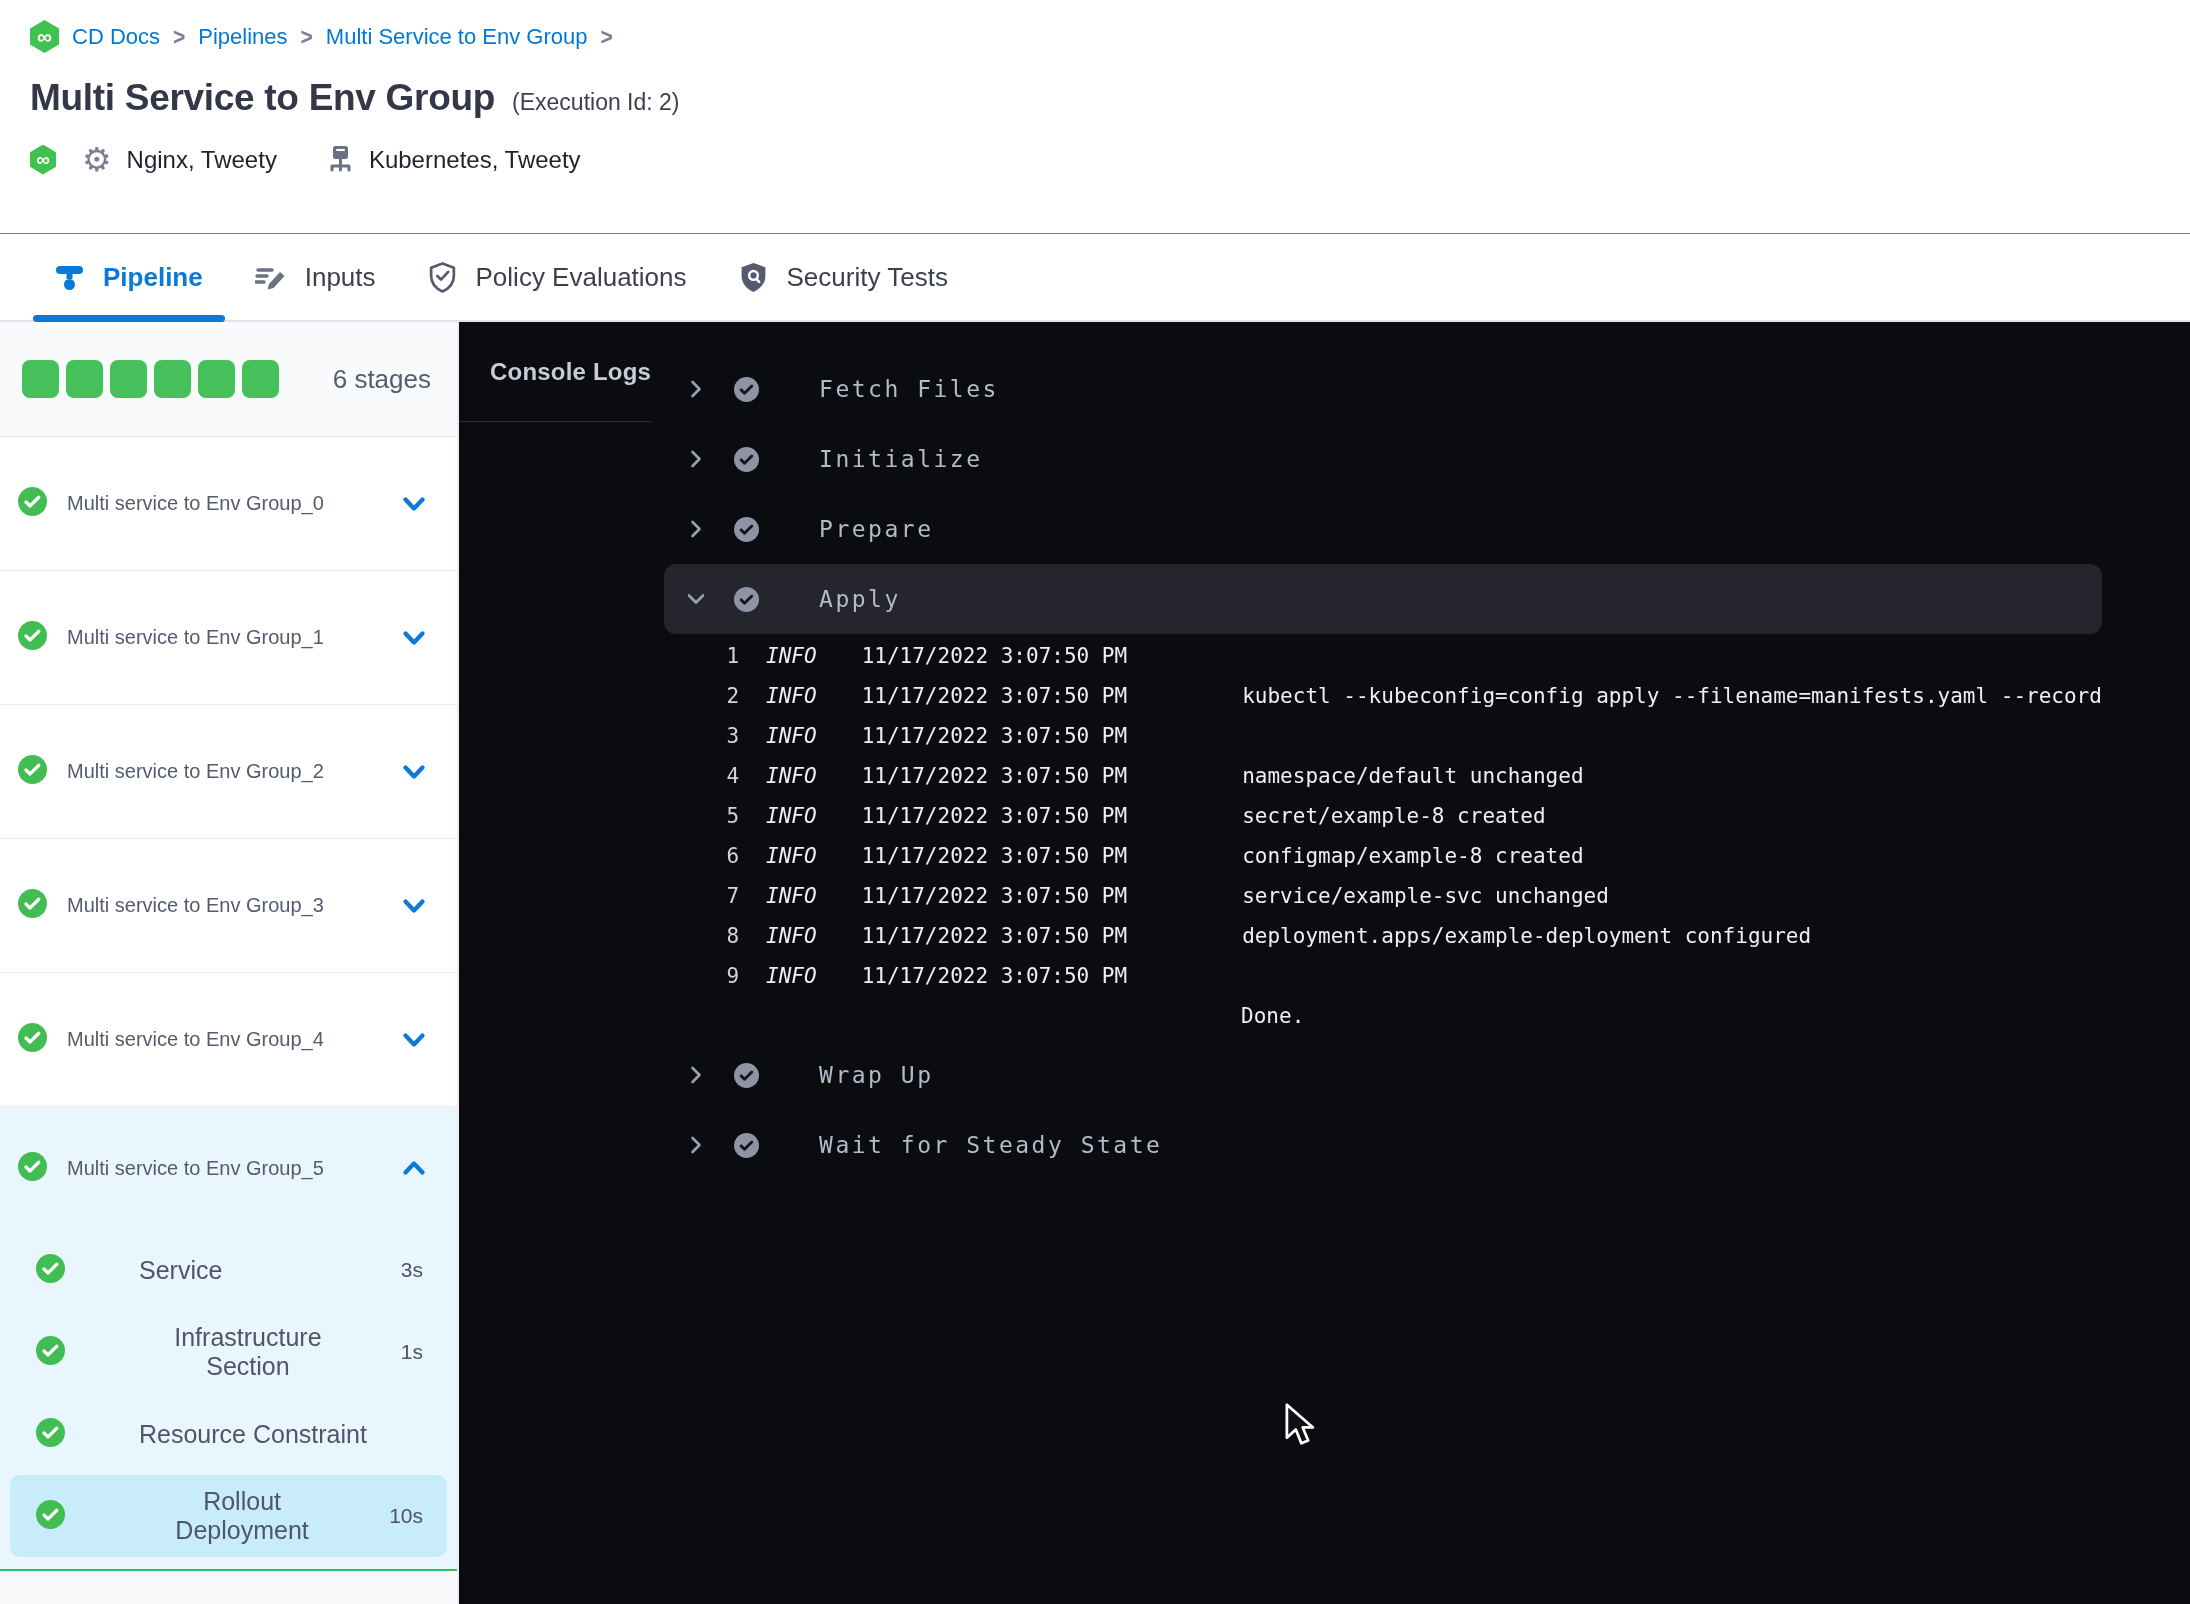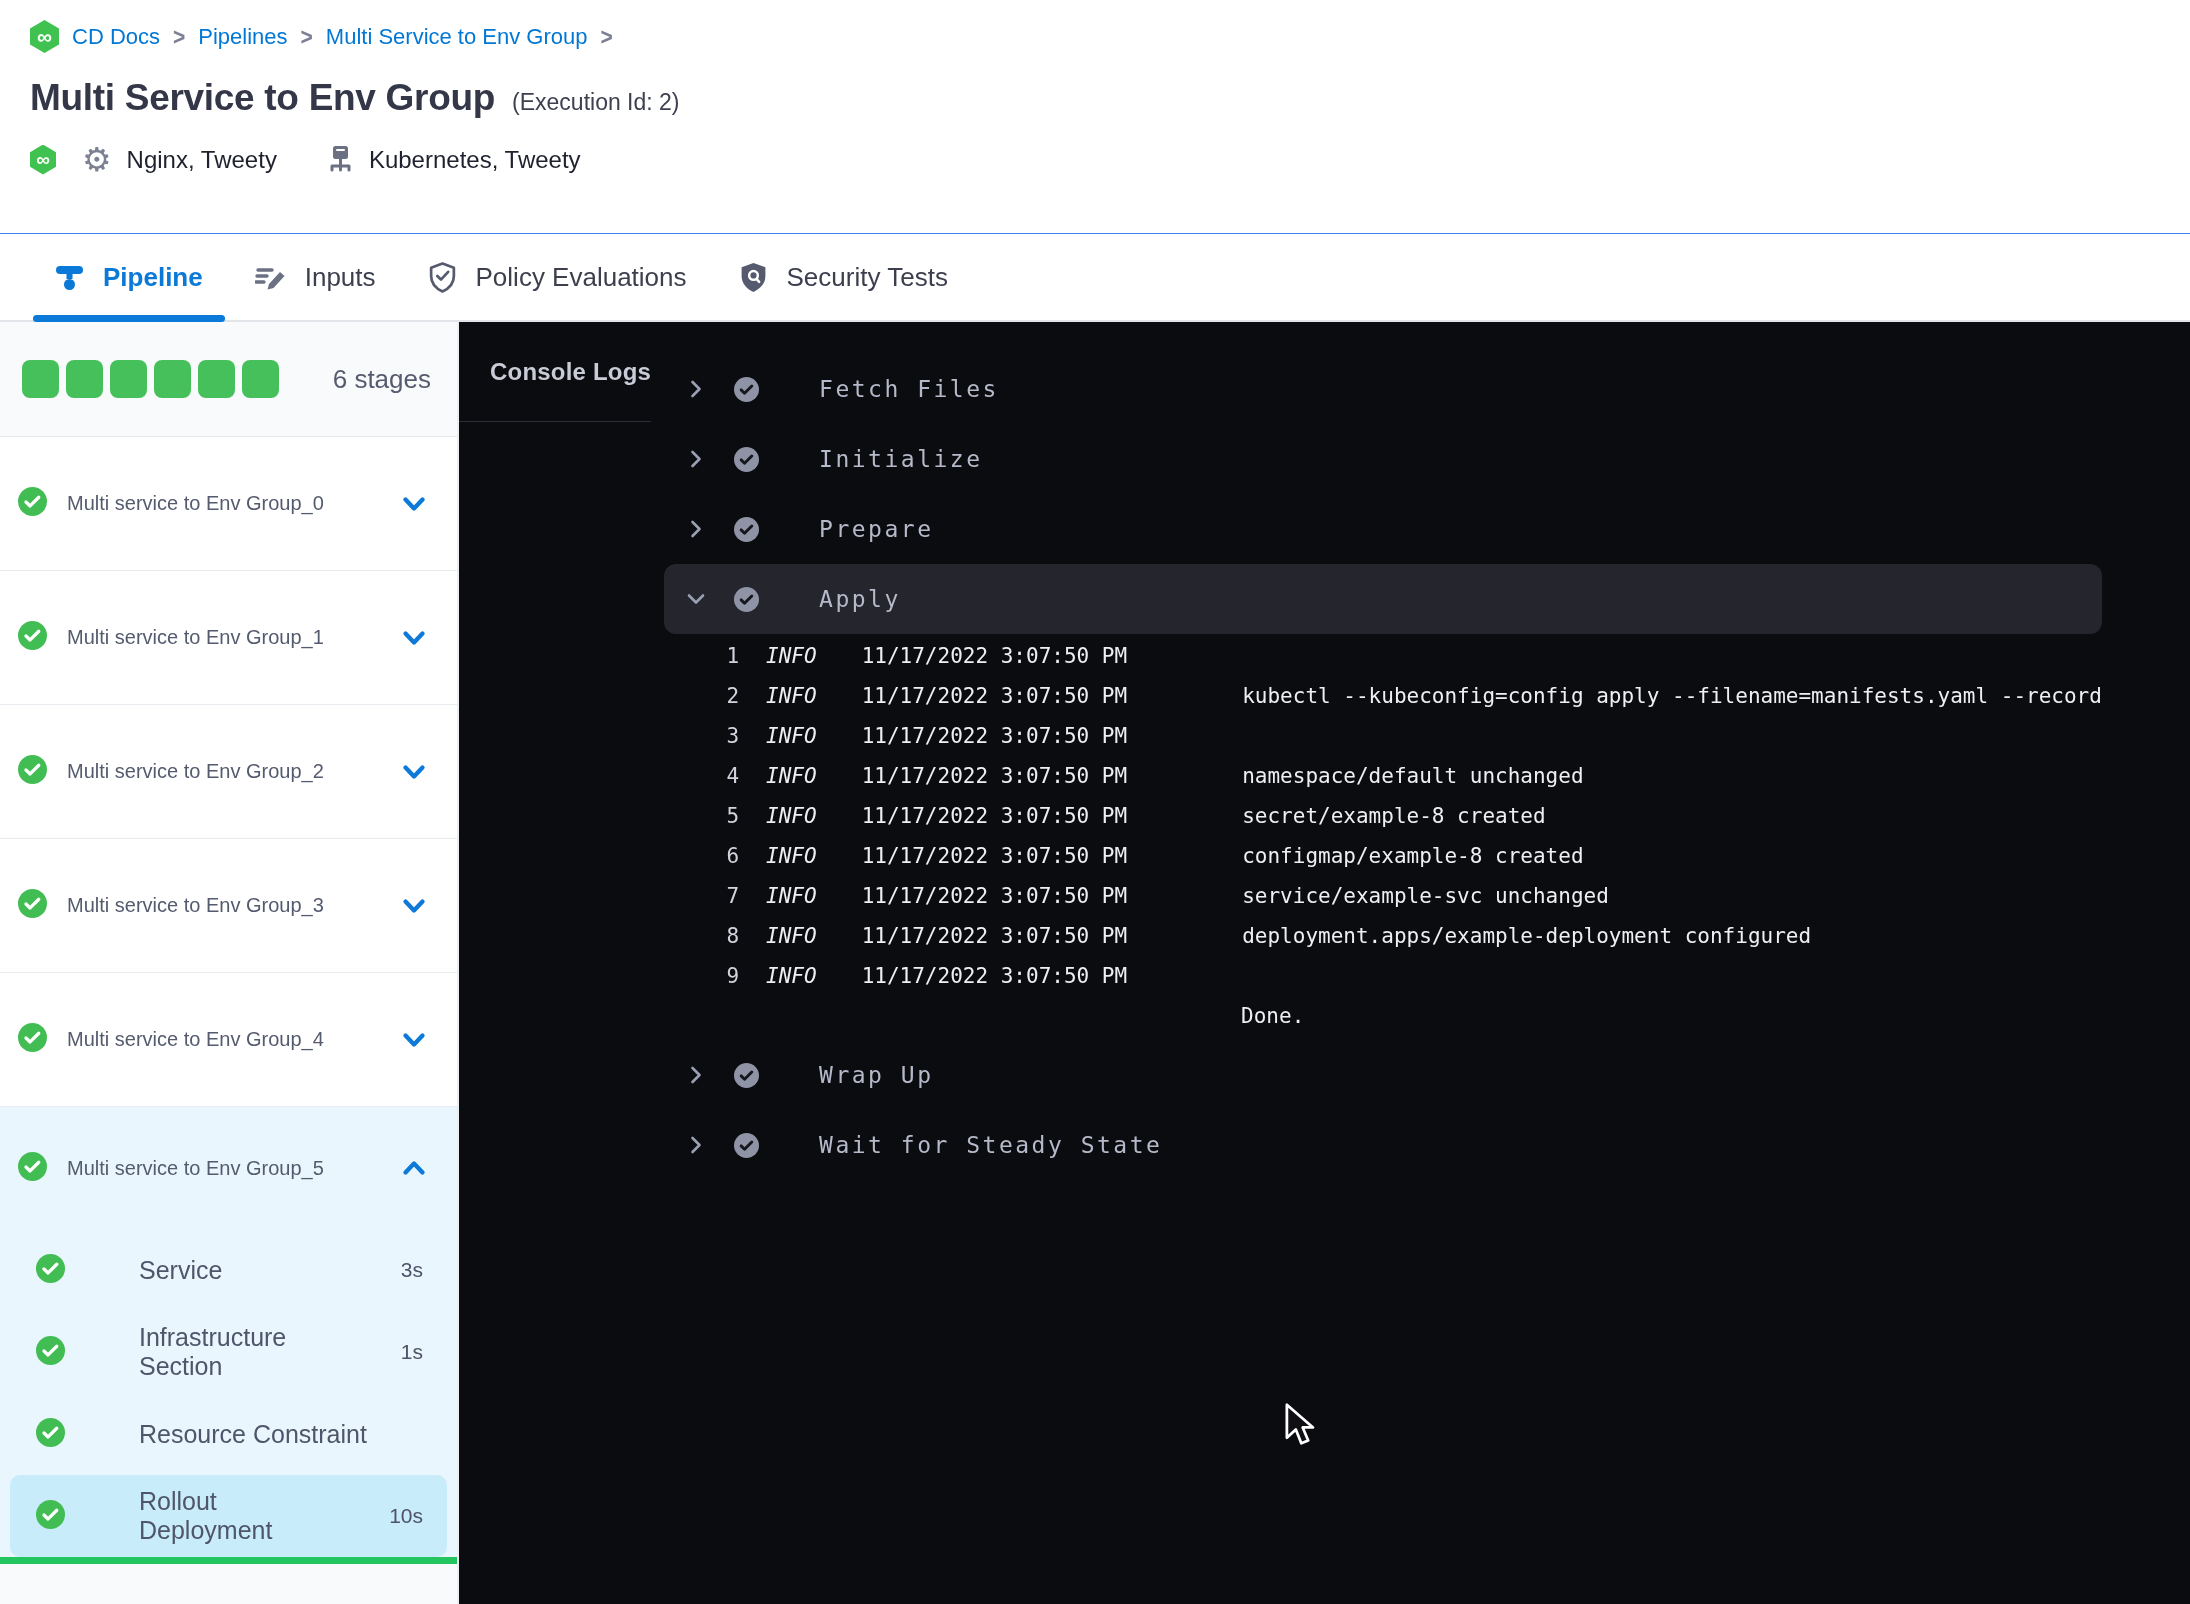--- a/index.html
+++ b/index.html
@@ -35,21 +35,21 @@
 
   
   .sidebar { width:459px; background:#fff; display:flex; flex-direction:column; border-right:2px solid #eceef2; }
   .summary { height:115px; flex:0 0 auto; display:flex; align-items:center; padding:0 26px 0 22px; background:#f9fafc; border-bottom:1px solid #e7eaef; }
   .squares { display:flex; gap:7px; }
   .square { width:37px; height:38px; border-radius:8px; background:#45c05a; }
   .summary-label { margin-left:auto; font-size:26px; color:#565b6f; }
   .stage-row { height:134px; flex:0 0 auto; display:flex; align-items:center; padding:0 26px 0 18px; background:#fff; border-bottom:1px solid #e9ebf0; cursor:pointer; }
   .stage-label { margin-left:20px; font-size:20px; color:#545b6e; }
   .row-chevron { margin-left:auto; flex:0 0 auto; }
-  .stage-group { flex:0 0 auto; background:#e9f6fd; border-bottom:7px solid #22c55e; padding-bottom:0; }
+  .stage-group { flex:0 0 auto; background:#e9f6fd; border-bottom:2px solid #22c55e; padding-bottom:12px;text-align:center; }
   .group-header { height:122px; display:flex; align-items:center; padding:0 26px 0 18px; cursor:pointer; }
   .substep { height:82px; margin:0 10px; border-radius:10px; display:flex; align-items:center; padding:0 24px 0 26px; cursor:pointer;gap:44px; }
   .substep.selected { background:#c9ecfa; }
   .substep-label { margin-left:30px; font-size:25px; color:#4f556a; }
   .substep-time { margin-left:auto; font-size:21px; color:#4e5268; }
   .sidebar-filler { flex:1; background:#f8fafc; }
 
   
   .console { flex:1; background:#0b0c0f; display:flex; flex-direction:row; }
   .console-header { height:100px; flex:0 0 auto; display:flex; align-items:center; padding-left:31px; border-bottom:1px solid #2e2f36; }

